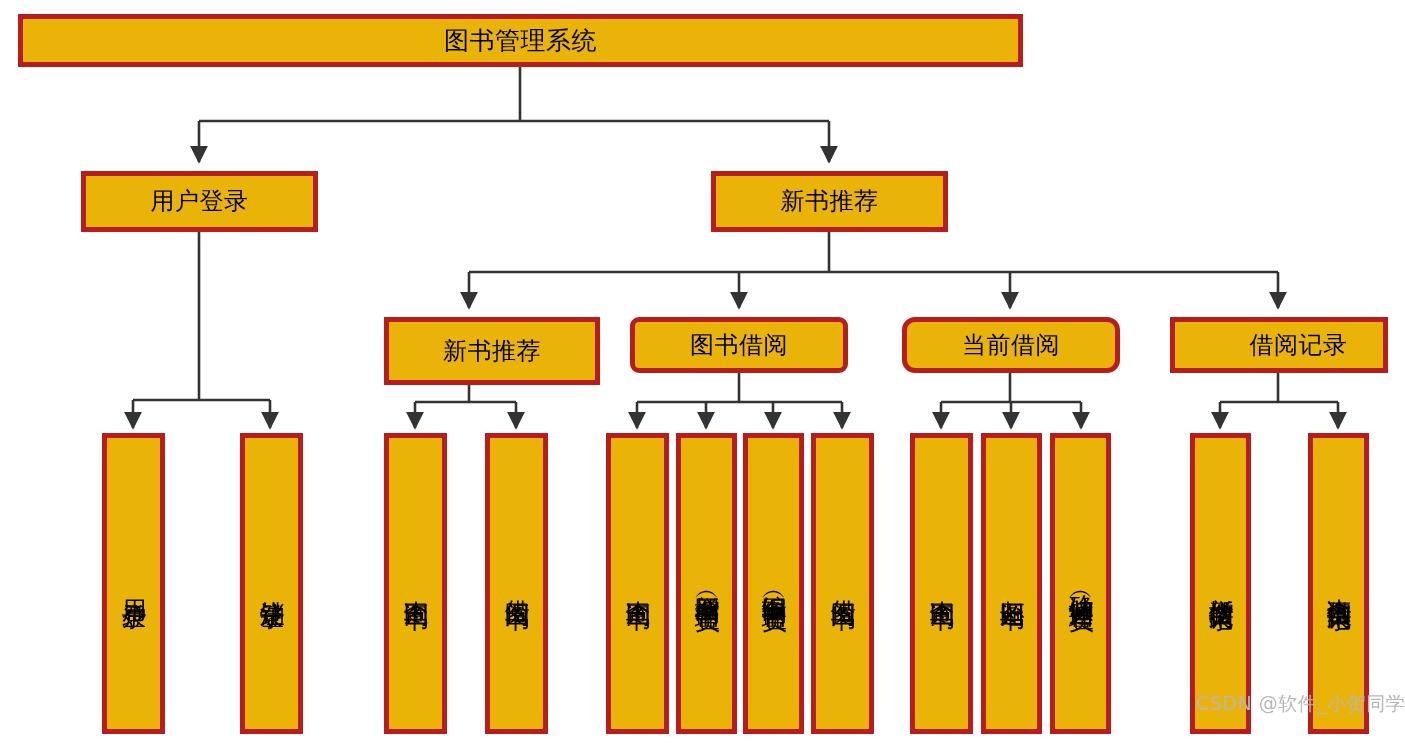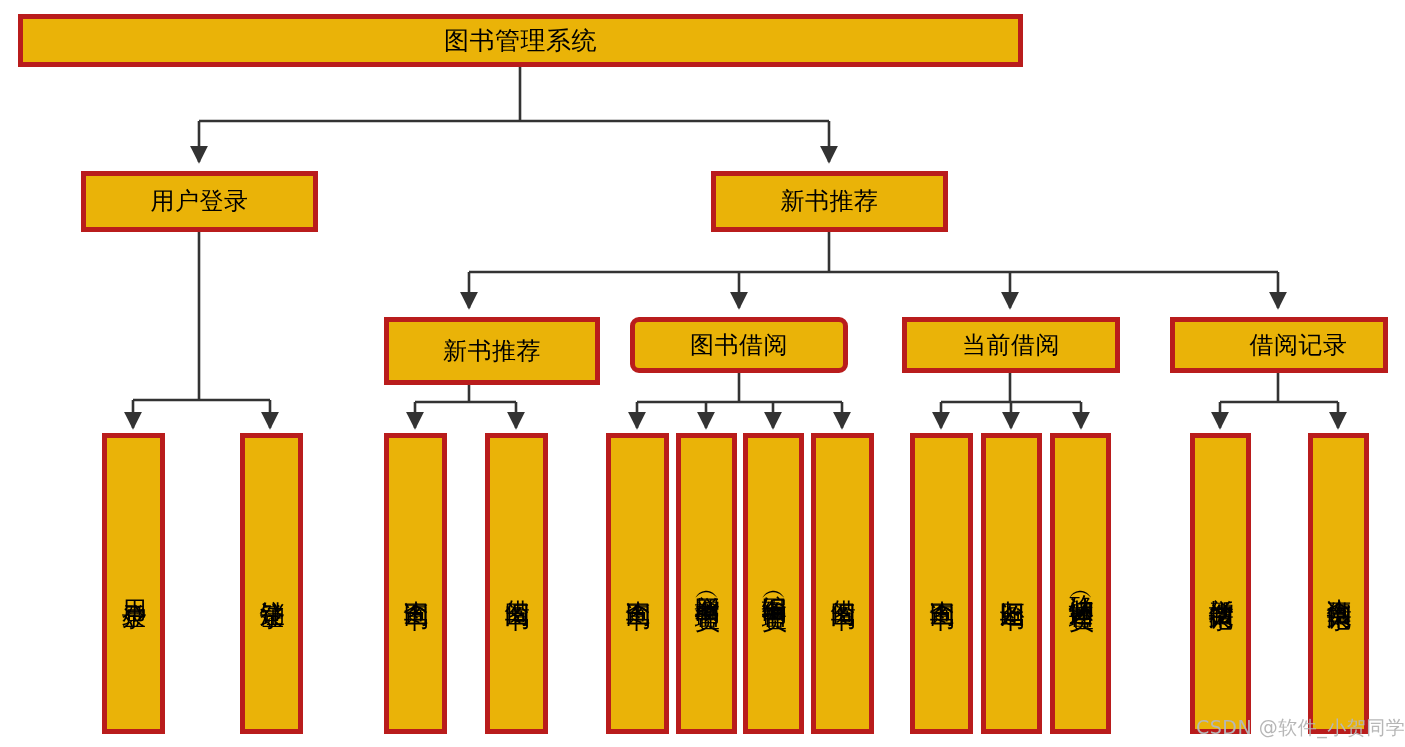--- a/index.html
+++ b/index.html
@@ -142,21 +142,21 @@
   </div>
 
   <div class="node horiz" style="left:344px; top:317px; width:216px; height:68px;margin-left:40px;">
     <span class="label">新书推荐</span>
   </div>
 
   <div class="node horiz" style="left:630px; top:317px; width:218px; height:56px;border-radius:9px;">
     <span class="label">图书借阅</span>
   </div>
 
-  <div class="node horiz" style="left:902px; top:317px; width:218px; height:56px;">
+  <div class="node horiz" style="left:902px; top:317px; width:218px; height:56px;border-radius:13px;">
     <span class="label">当前借阅</span>
   </div>
 
   <div class="node horiz" style="left:1170px; top:317px; width:218px; height:56px;padding-left:39px;">
     <span class="label">借阅记录</span>
   </div>
 
   <div class="node vert" style="left:102px; top:433px; width:63px; height:301px;">
     <span class="label">用户登录</span>
   </div>
@@ -202,15 +202,15 @@
   </div>
 
   <div class="node vert" style="left:1190px; top:433px; width:61px; height:301px;">
     <span class="label">新增借阅记录</span>
   </div>
 
   <div class="node vert" style="left:1308px; top:433px; width:61px; height:301px;">
     <span class="label">查询借阅记录</span>
   </div>
 
-  <div class="watermark" style="left:1196px; top:715px;">CSDN @软件_小贺同学</div>
+  <div class="watermark" style="left:1196px; top:691px;">CSDN @软件_小贺同学</div>
 
 </div>
 
 </body></html>

